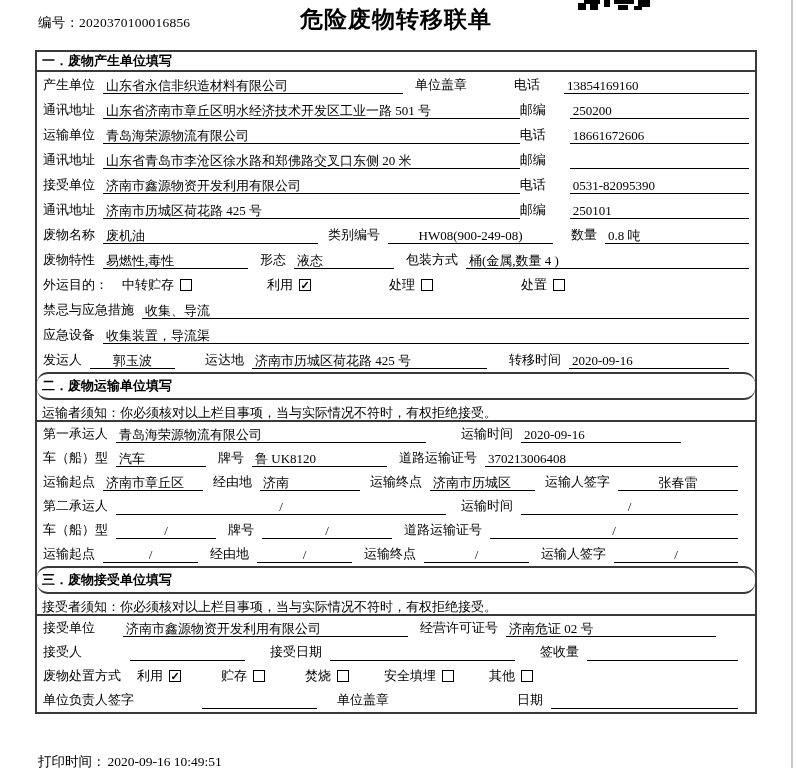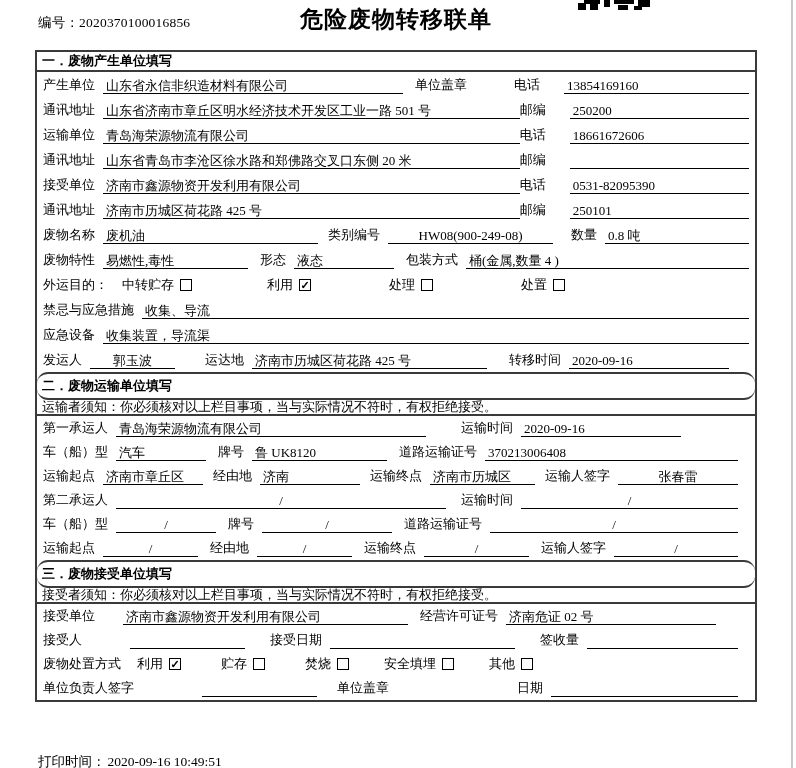--- a/index.html
+++ b/index.html
@@ -11,21 +11,21 @@
             font-size:23px; font-weight:bold; letter-spacing:1px; }
   .qr     { position:absolute; left:578px; top:0; width:74px; height:10px; }
   .page-edge { position:absolute; right:3px; top:0; bottom:0; width:2px; background:#c9c9c9; }
 
   .formbox { position:absolute; left:35px; top:50px; width:722px; border:2px solid #3a3a3a; background:#fff; }
 
   .sec-h  { height:20px; line-height:18px; font-weight:bold; padding-left:5px;
             border-bottom:2px solid #3a3a3a; font-size:13px; }
   .sec-h.mid { height:28px; line-height:24px; border-top:2px solid #3a3a3a;border-radius:11px; }
   .notice { height:16px; display:flex; align-items:center; padding-left:5px;
-            border-bottom:2px solid #3a3a3a; }
+            border-bottom:2px solid #3a3a3a;margin-top:6px; }
 
   .row   { display:flex; align-items:flex-end; height:25px; padding:0 6px 3px 6px; }
   .row24 { display:flex; align-items:flex-end; height:24px; padding:0 17px 3px 6px; }
 
   .l   { white-space:nowrap; margin-right:8px; }
   .u   { border-bottom:1px solid #000; white-space:nowrap; padding:0 3px; height:17px;
          line-height:17px; overflow:hidden; }
   .grow { flex:1 1 auto; }
   .ctr  { text-align:center; }
   .mla  { margin-left:auto; margin-right:24px; }

